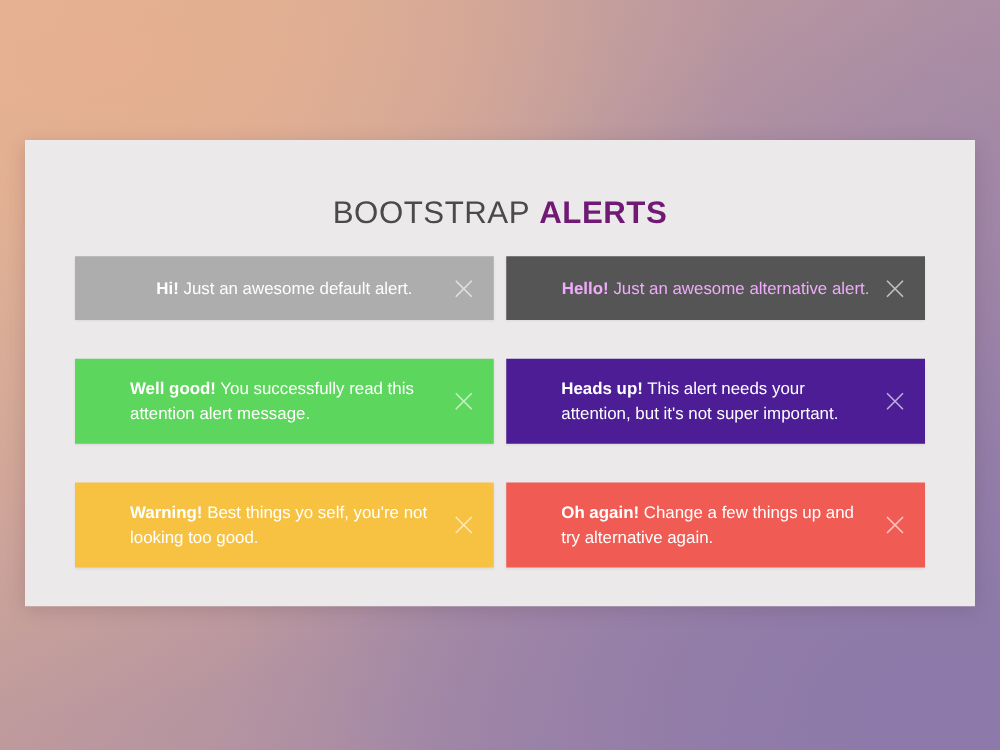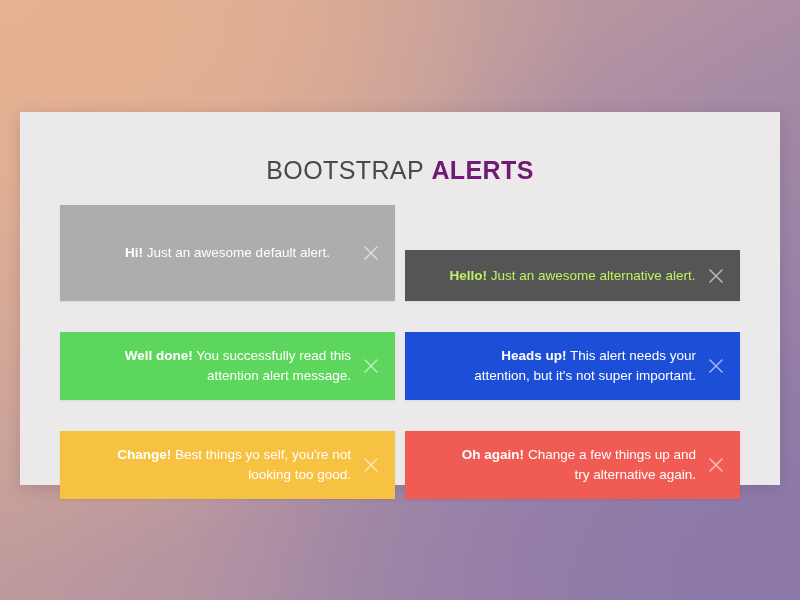--- a/index.html
+++ b/index.html
@@ -75,21 +75,21 @@
   }
 
   .alert {
     position: relative;
     box-sizing: border-box;
     min-height: 51px;
     padding: 14px 44px 14px 44px;
     display: flex;
     align-items: center;
     justify-content: center;
-    text-align: right;
+    text-align: left;
     color: #ffffff;
     font-size: 13.5px;
     line-height: 20px;
     box-shadow: 0 1px 2px rgba(0,0,0,0.07);
   }
   .alert.tall { min-height: 68px; }
 
   .alert-text { display: block; }
   .alert-lead { font-weight: 700; }
   .alert-body { font-weight: 400; }
@@ -123,49 +123,49 @@
   <div id="alert-grid">
       <div class="alert" style="background: rgb(173, 173, 173); color: rgb(255, 255, 255);">
         <span class="alert-text"><strong class="alert-lead">Hi!</strong><span class="alert-body"> Just an awesome default alert.</span></span>
         <span class="close-icon">
           <svg width="20" height="20" viewBox="0 0 20 20" aria-hidden="true">
             <line x1="4" y1="4" x2="16" y2="16" stroke="#ffffff" stroke-width="1.4" stroke-linecap="round"></line>
             <line x1="16" y1="4" x2="4" y2="16" stroke="#ffffff" stroke-width="1.4" stroke-linecap="round"></line>
           </svg>
         </span>
       </div>
-      <div class="alert" style="background: rgb(85, 85, 85); color: #bef264; margin-top: 45px;">
+      <div class="alert" style="background: rgb(85, 85, 85); color: #f0abfc;">
         <span class="alert-text"><strong class="alert-lead">Hello!</strong><span class="alert-body"> Just an awesome alternative alert.</span></span>
         <span class="close-icon">
           <svg width="20" height="20" viewBox="0 0 20 20" aria-hidden="true">
             <line x1="4" y1="4" x2="16" y2="16" stroke="#ffffff" stroke-width="1.4" stroke-linecap="round"></line>
             <line x1="16" y1="4" x2="4" y2="16" stroke="#ffffff" stroke-width="1.4" stroke-linecap="round"></line>
           </svg>
         </span>
       </div>
       <div class="alert tall" style="background: rgb(92, 214, 92); color: rgb(255, 255, 255);">
-        <span class="alert-text"><strong class="alert-lead">Well done!</strong><span class="alert-body"> You successfully read this attention alert message.</span></span>
+        <span class="alert-text"><strong class="alert-lead">Well good!</strong><span class="alert-body"> You successfully read this attention alert message.</span></span>
         <span class="close-icon">
           <svg width="20" height="20" viewBox="0 0 20 20" aria-hidden="true">
             <line x1="4" y1="4" x2="16" y2="16" stroke="#ffffff" stroke-width="1.4" stroke-linecap="round"></line>
             <line x1="16" y1="4" x2="4" y2="16" stroke="#ffffff" stroke-width="1.4" stroke-linecap="round"></line>
           </svg>
         </span>
       </div>
-      <div class="alert tall" style="background: #1d4ed8; color: rgb(255, 255, 255);">
+      <div class="alert tall" style="background: #4c1d95; color: rgb(255, 255, 255);">
         <span class="alert-text"><strong class="alert-lead">Heads up!</strong><span class="alert-body"> This alert needs your attention, but it's not super important.</span></span>
         <span class="close-icon">
           <svg width="20" height="20" viewBox="0 0 20 20" aria-hidden="true">
             <line x1="4" y1="4" x2="16" y2="16" stroke="#ffffff" stroke-width="1.4" stroke-linecap="round"></line>
             <line x1="16" y1="4" x2="4" y2="16" stroke="#ffffff" stroke-width="1.4" stroke-linecap="round"></line>
           </svg>
         </span>
       </div>
       <div class="alert tall" style="background: rgb(247, 194, 66); color: rgb(255, 255, 255);">
-        <span class="alert-text"><strong class="alert-lead">Change!</strong><span class="alert-body"> Best things yo self, you're not looking too good.</span></span>
+        <span class="alert-text"><strong class="alert-lead">Warning!</strong><span class="alert-body"> Best things yo self, you're not looking too good.</span></span>
         <span class="close-icon">
           <svg width="20" height="20" viewBox="0 0 20 20" aria-hidden="true">
             <line x1="4" y1="4" x2="16" y2="16" stroke="#ffffff" stroke-width="1.4" stroke-linecap="round"></line>
             <line x1="16" y1="4" x2="4" y2="16" stroke="#ffffff" stroke-width="1.4" stroke-linecap="round"></line>
           </svg>
         </span>
       </div>
       <div class="alert tall" style="background: rgb(240, 91, 83); color: rgb(255, 255, 255);">
         <span class="alert-text"><strong class="alert-lead">Oh again!</strong><span class="alert-body"> Change a few things up and try alternative again.</span></span>
         <span class="close-icon">

